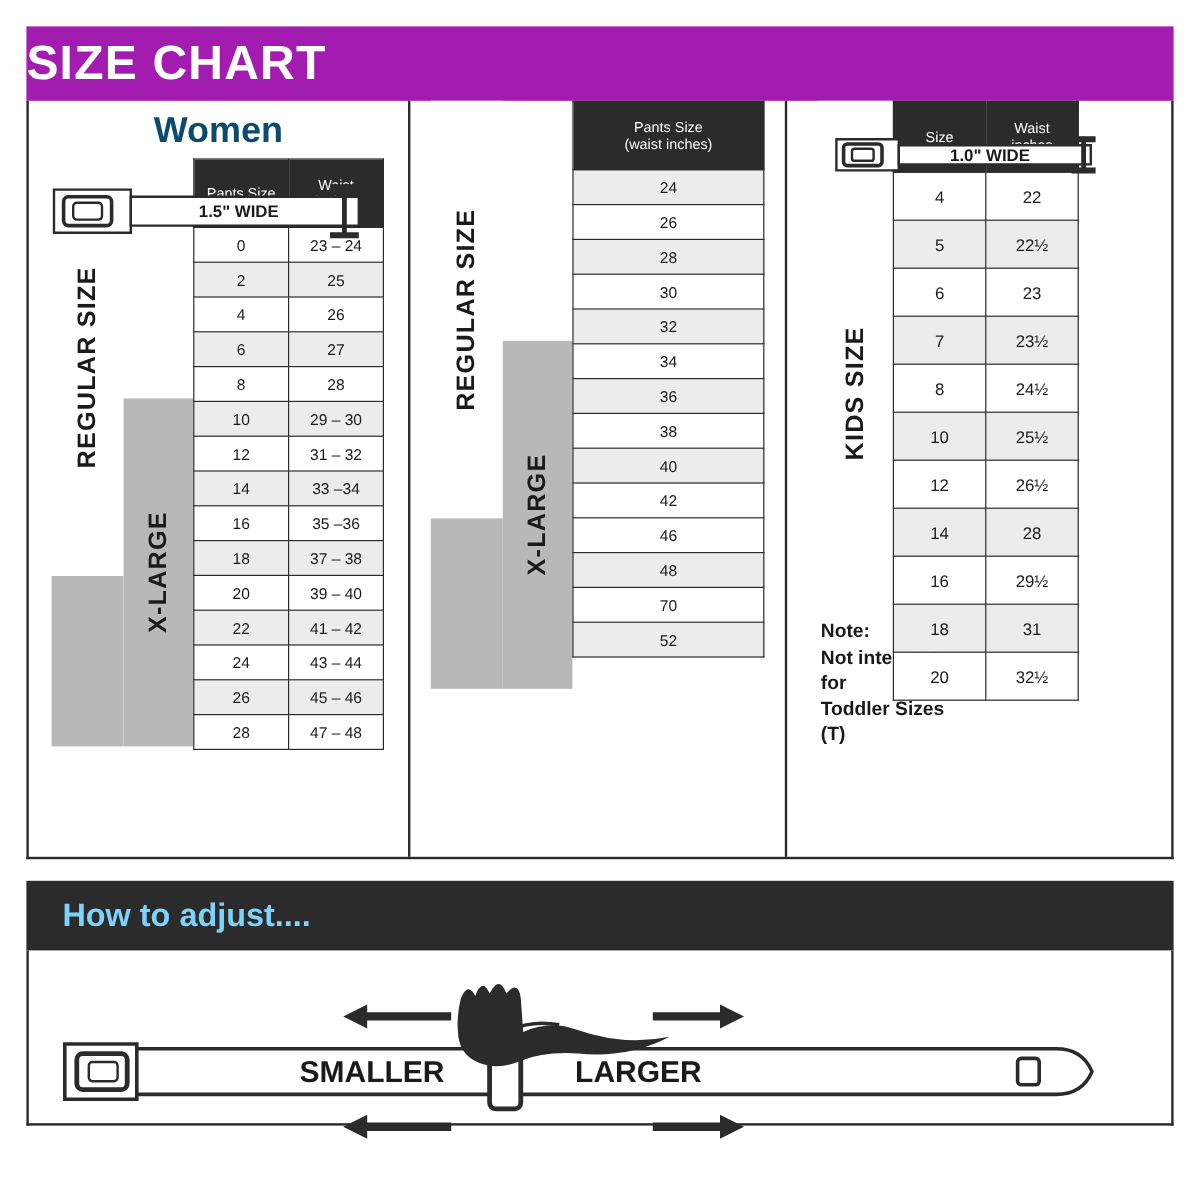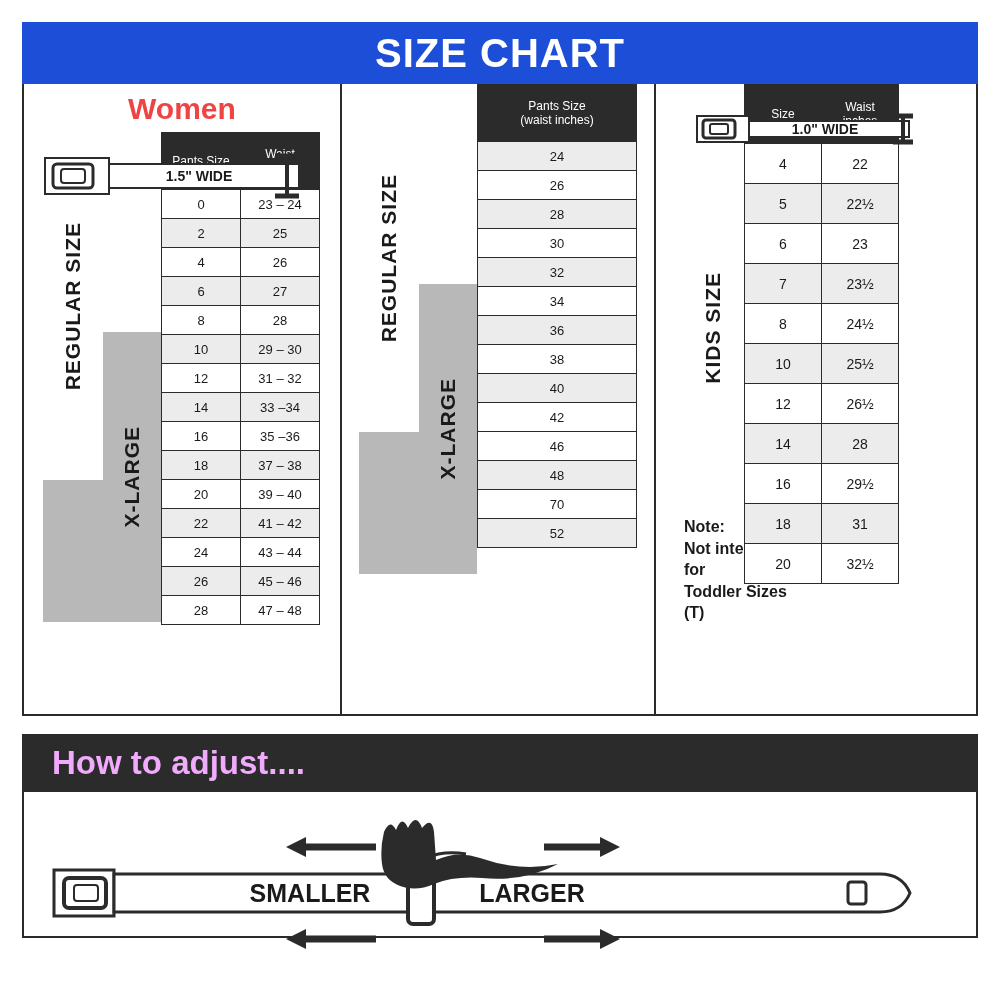--- a/index.html
+++ b/index.html
@@ -17,25 +17,25 @@
   .page {
     position: relative;
     width: 1000px;
     height: 1000px;
     background: #ffffff;
     box-sizing: border-box;
     padding: 22px 22px 16px 22px;
   }
   
   .title-bar {
-    background: #1d4ed8;
+    background: #a21caf;
     height: 62px;
     display: flex;
     align-items: center;
-    justify-content: center;
+    justify-content: flex-start;
   }
   .title-bar .title {
     color: #ffffff;
     font-size: 40px;
     font-weight: bold;
     letter-spacing: 1px;
   }
   
   .main {
     border: 2px solid #2b2b2b;
@@ -46,21 +46,21 @@
   }
   .col {
     position: relative;
     box-sizing: border-box;
   }
   .col.women { width: 316px; }
   .col.men   { width: 316px; border-left: 2px solid #2b2b2b; border-right: 2px solid #2b2b2b;}
   .col.kids  { width: 320px; }
   .col-title {
     text-align: center;
-    color: #ef4444;
+    color: #0c4a6e;
     font-size: 30px;
     font-weight: bold;
     padding-top: 8px;
     padding-bottom: 6px;
   }
   .tbl-wrap {
     position: relative;
     margin: 0 auto;
     width: 278px;
   }
@@ -149,22 +149,22 @@
   .belt-svg { display: block; margin: 0 auto; }
   
   .adjust-bar {
     background: #2b2b2b;
     height: 58px;
     display: flex;
     align-items: center;
     margin-top: 18px;
   }
   .adjust-bar .label {
-    color: #f0abfc;
-    font-size: 33px;
+    color: #7dd3fc;
+    font-size: 27px;
     font-weight: bold;
     padding-left: 30px;
   }
   .adjust-area {
     border: 2px solid #2b2b2b;
     border-top: none;
     height: 146px;
     position: relative;
     box-sizing: border-box;
   }

